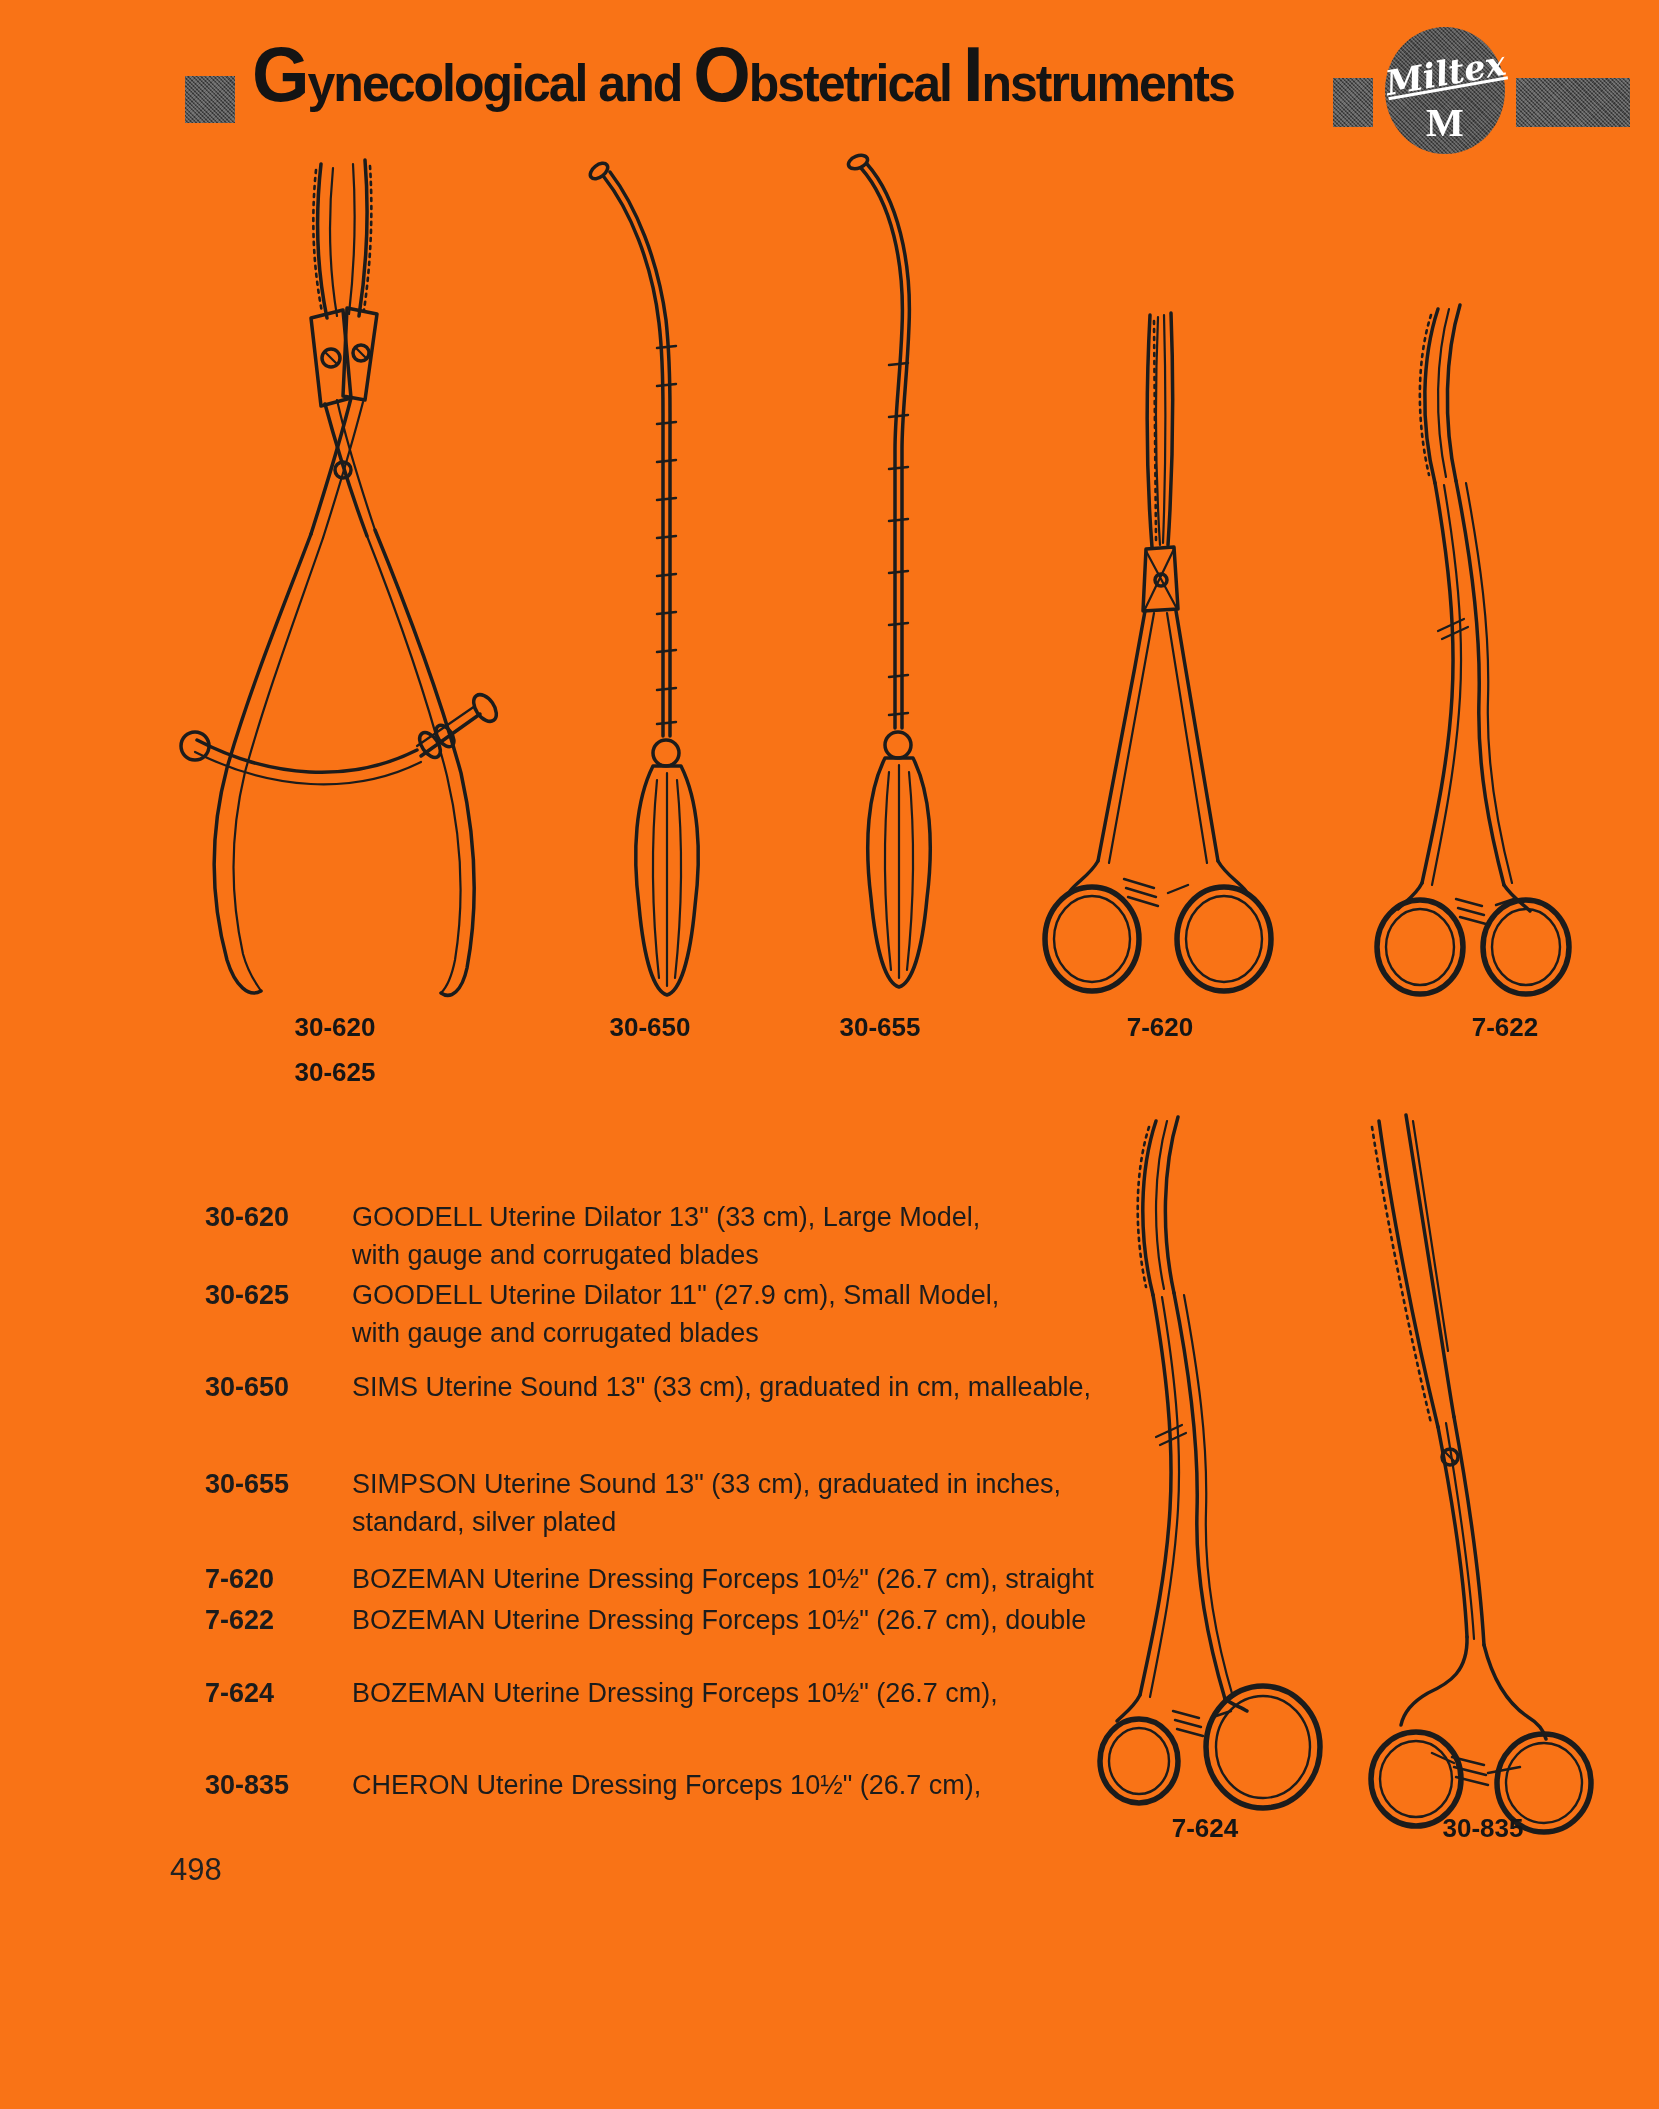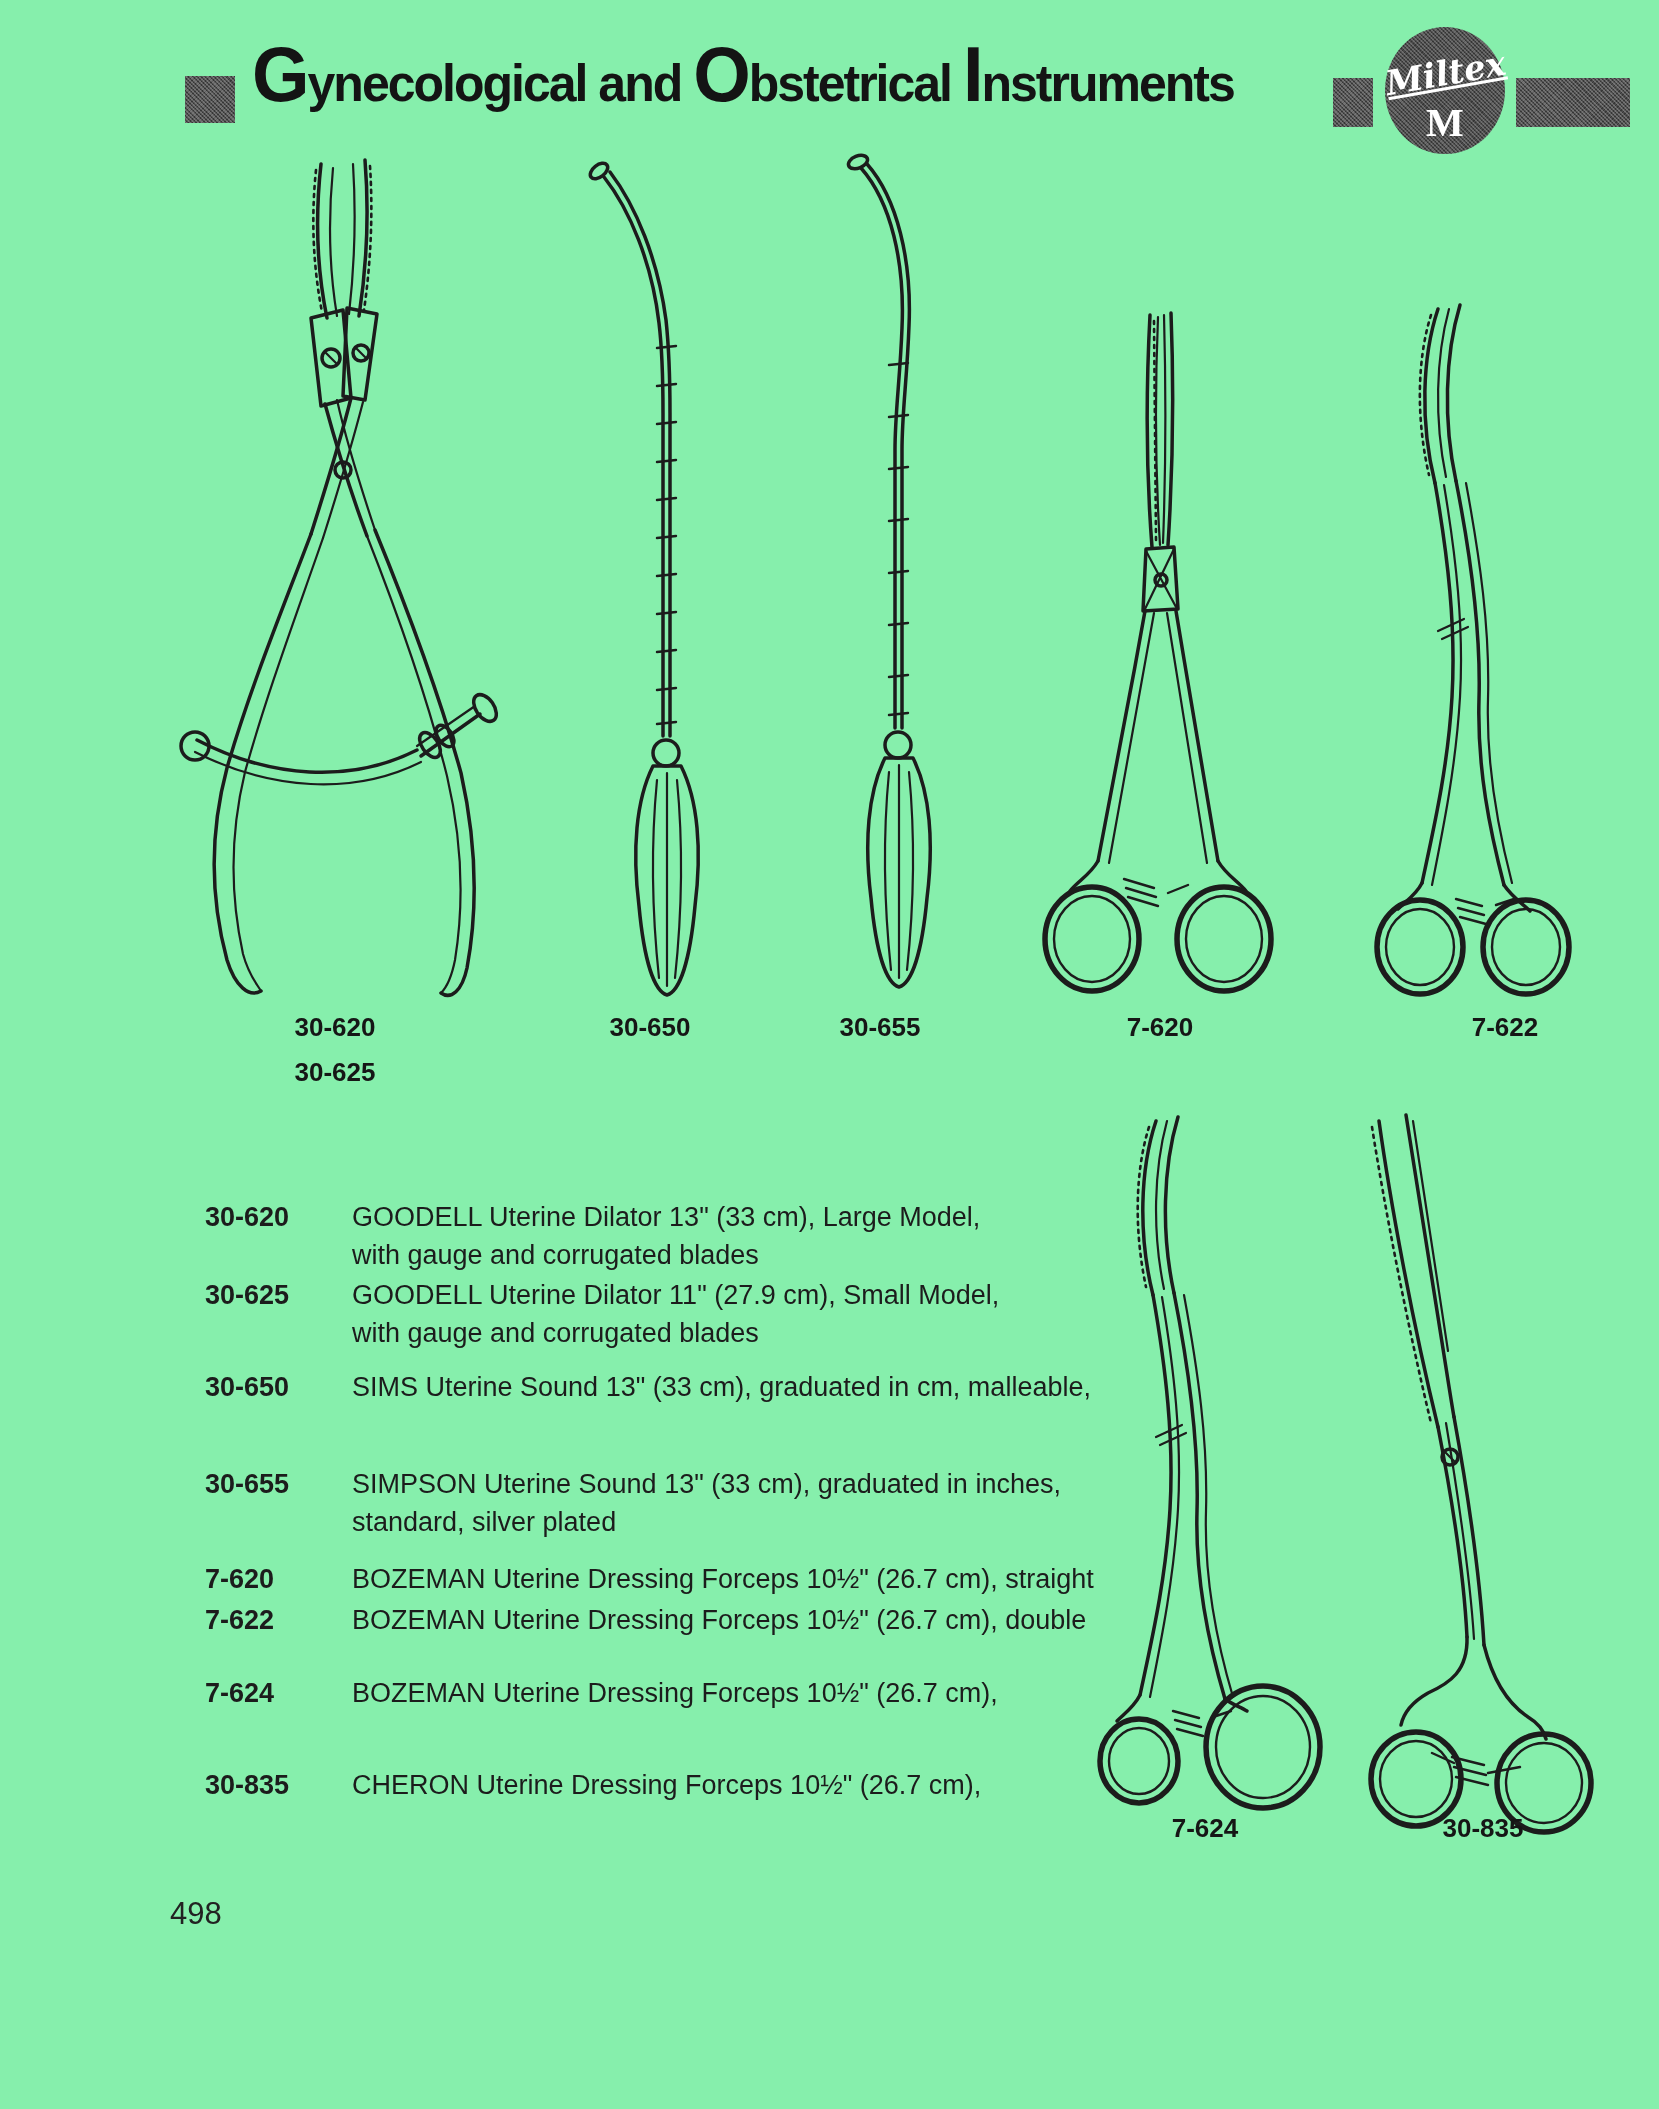--- a/index.html
+++ b/index.html
@@ -1,18 +1,18 @@
 <!DOCTYPE html>
 <html><head>
 <meta charset="utf-8">
 <style>
   html,body{margin:0;padding:0;background:#e8e8e8;}
   .page{
     position:relative;width:1659px;height:2109px;margin:0 auto;
-    background:#86efac;overflow:hidden;
+    background:#f97316;overflow:hidden;
     font-family:"Liberation Sans",sans-serif;color:#1c1c1c;
   }
   
   .hblock{
     position:absolute;
     background:#4e4e4e;
     background-image:
       repeating-linear-gradient(45deg, rgba(255,255,255,.22) 0 1.5px, transparent 1.5px 3px),
       repeating-linear-gradient(-45deg, rgba(0,0,0,.30) 0 1px, transparent 1px 2.5px);
   }
@@ -48,21 +48,21 @@
   
   .figlabel{
     position:absolute;width:130px;text-align:center;
     font-weight:bold;font-size:26px;letter-spacing:0px;color:#161616;
   }
   
   .entry{position:absolute;left:205px;display:flex;font-size:27px;line-height:38px;}
   .entry .code{width:147px;font-weight:bold;flex:0 0 147px;}
   .entry .desc{display:flex;flex-direction:column;max-width:880px;}
   
-  .pageno{position:absolute;left:170px;top:1896px;font-size:31px;color:#222;}
+  .pageno{position:absolute;left:170px;top:1852px;font-size:31px;color:#222;}
   
   svg.inst{position:absolute;overflow:visible;}
   svg.inst path, svg.inst circle, svg.inst ellipse{
     stroke:#1c1c1c;fill:none;stroke-width:3.5;stroke-linecap:round;stroke-linejoin:round;
   }
   svg.inst .thin{stroke-width:2.2;}
   svg.inst .serr{stroke-width:2.6;stroke-dasharray:3 5;}
   svg.inst .ringo{stroke-width:5.5;}
   svg.inst .ringi{stroke-width:2.4;}
   svg.inst .tick{stroke-width:2.4;}

